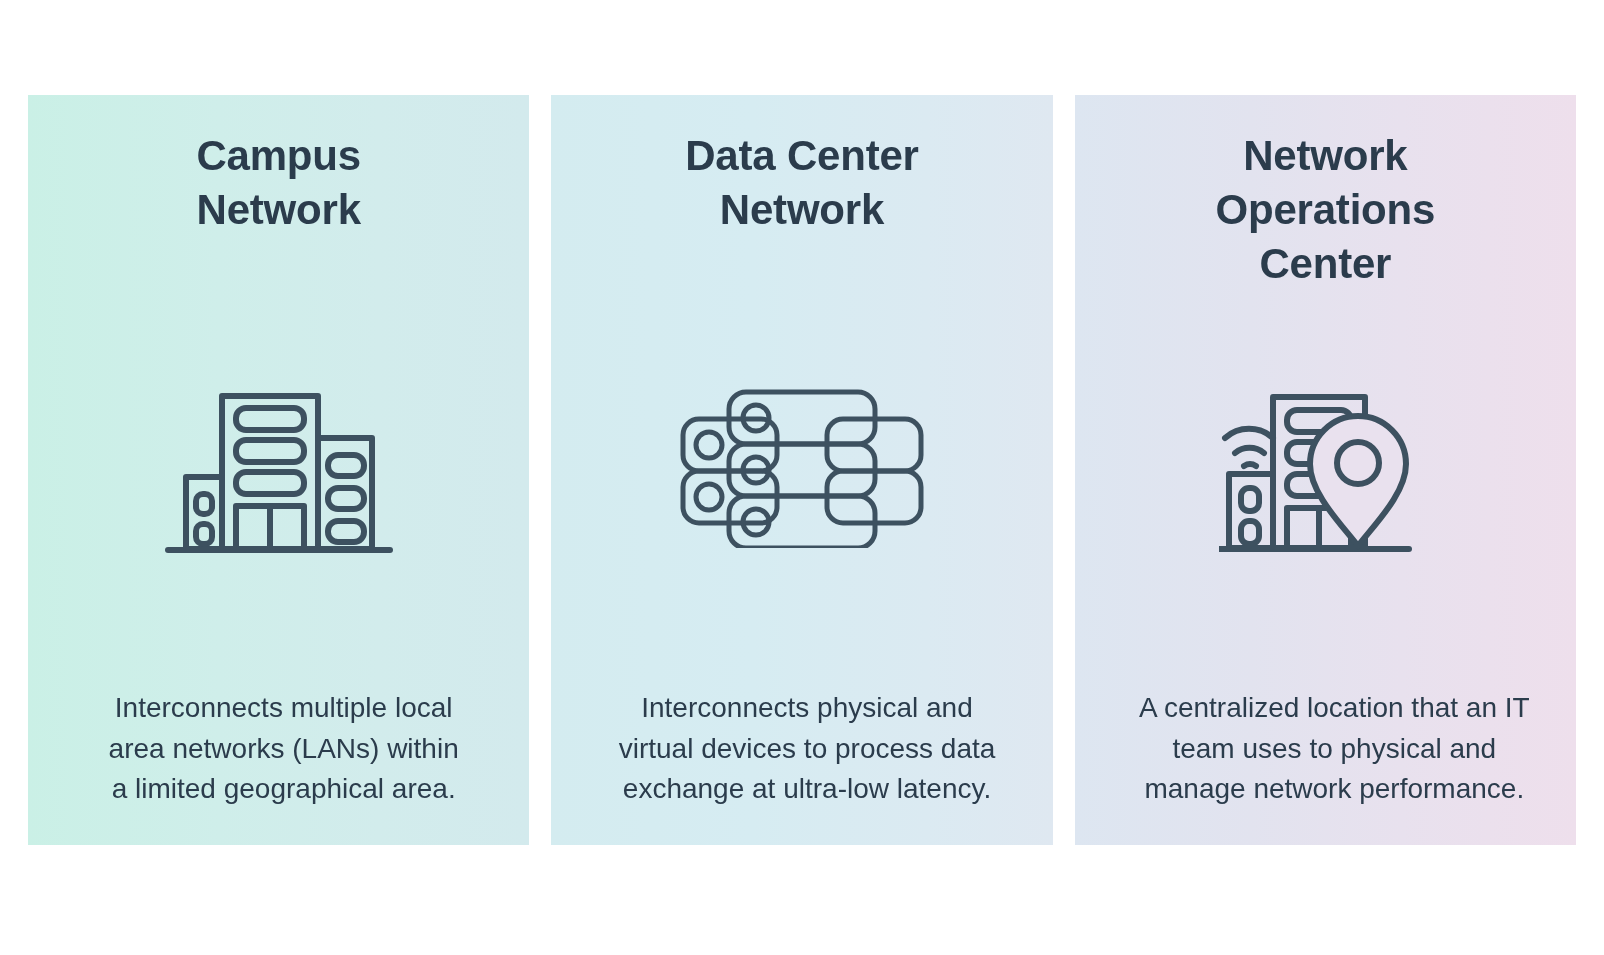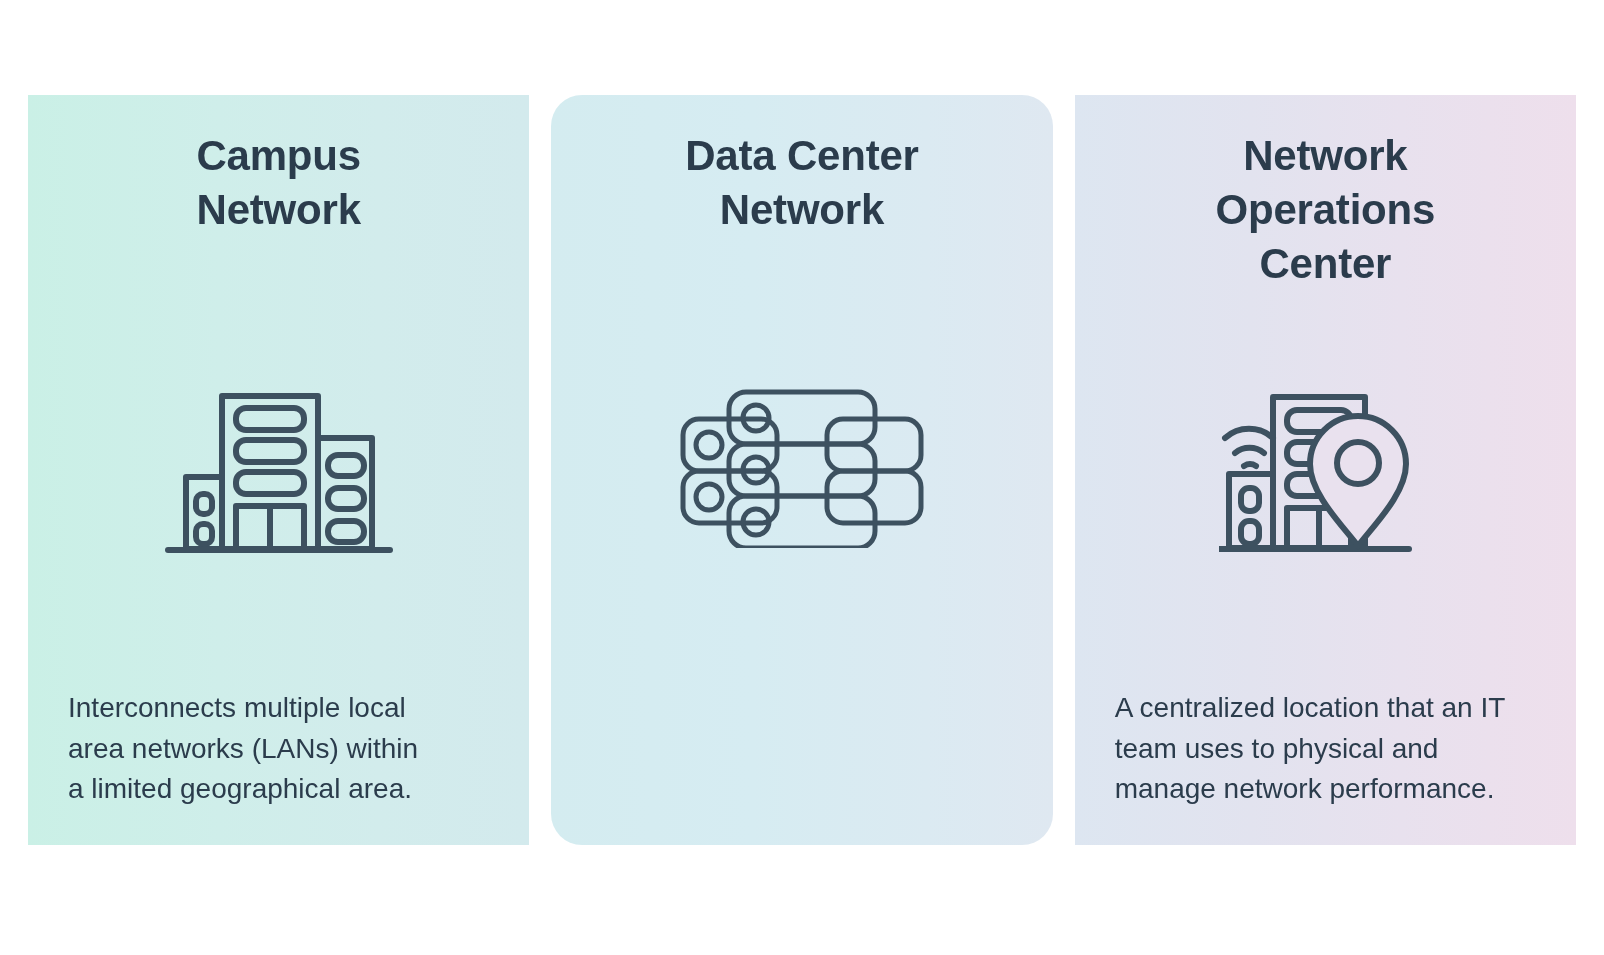--- a/index.html
+++ b/index.html
@@ -32,21 +32,21 @@
   .card {
     position: relative;
     flex: 1 1 0;
     display: flex;
     flex-direction: column;
     align-items: center;
     box-sizing: border-box;
     padding: 34px 40px 0 40px;
   }
   .card.c1 { background: linear-gradient(90deg, #caf0e6 0%, #cfeeea 38%, #d2ecec 70%, #d3eaed 100%); }
-  .card.c2 { background: linear-gradient(90deg, #d4ecf0 0%, #d6ecf2 40%, #dbeaf2 75%, #dfe8f1 100%); border-radius: 31px; }
+  .card.c2 { background: linear-gradient(90deg, #d4ecf0 0%, #d6ecf2 40%, #dbeaf2 75%, #dfe8f1 100%); }
   .card.c3 { background: linear-gradient(90deg, #dde6f1 0%, #e2e3ef 35%, #e8e1ee 65%, #eedfec 100%); }
 
   .card-title {
     font-size: 42px;
     font-weight: bold;
     line-height: 1.28;
     color: #2b3c4c;
     text-align: center;
     letter-spacing: -0.2px;
     margin: 0;
@@ -65,21 +65,21 @@
   }
 
   .card-desc {
     position: absolute;
     left: 40px;
     right: 30px;
     top: 565px;
     font-size: 28px;
     line-height: 1.45;
     color: #2b3c4c;
-    text-align: left;
+    text-align: center;
     white-space: pre-line;
   }
   .card.c3 .card-desc { right: 22px; }
 
   svg { display: block; }
 </style>
 </head>
 <body>
 
 <div class="board">
@@ -143,20 +143,23 @@
               <circle cx="88" cy="36" r="13"></circle>
               <rect x="61" y="62" width="146" height="52" rx="17"></rect>
               <circle cx="88" cy="88" r="13"></circle>
               <rect x="61" y="114" width="146" height="52" rx="17"></rect>
               <circle cx="88" cy="140" r="13"></circle>
             </g>
           </svg>
         </span>
       </div>
 
+      <p class="card-desc">Interconnects physical and
+virtual devices to process data
+exchange at ultra-low latency.</p>
     </div>
 
     <div class="card c3">
       <h2 class="card-title">Network
 Operations
 Center</h2>
 
       <div class="icon-wrap">
         <span>
           <svg width="212" height="180" viewBox="0 0 212 180" fill="none" xmlns="http://www.w3.org/2000/svg">

